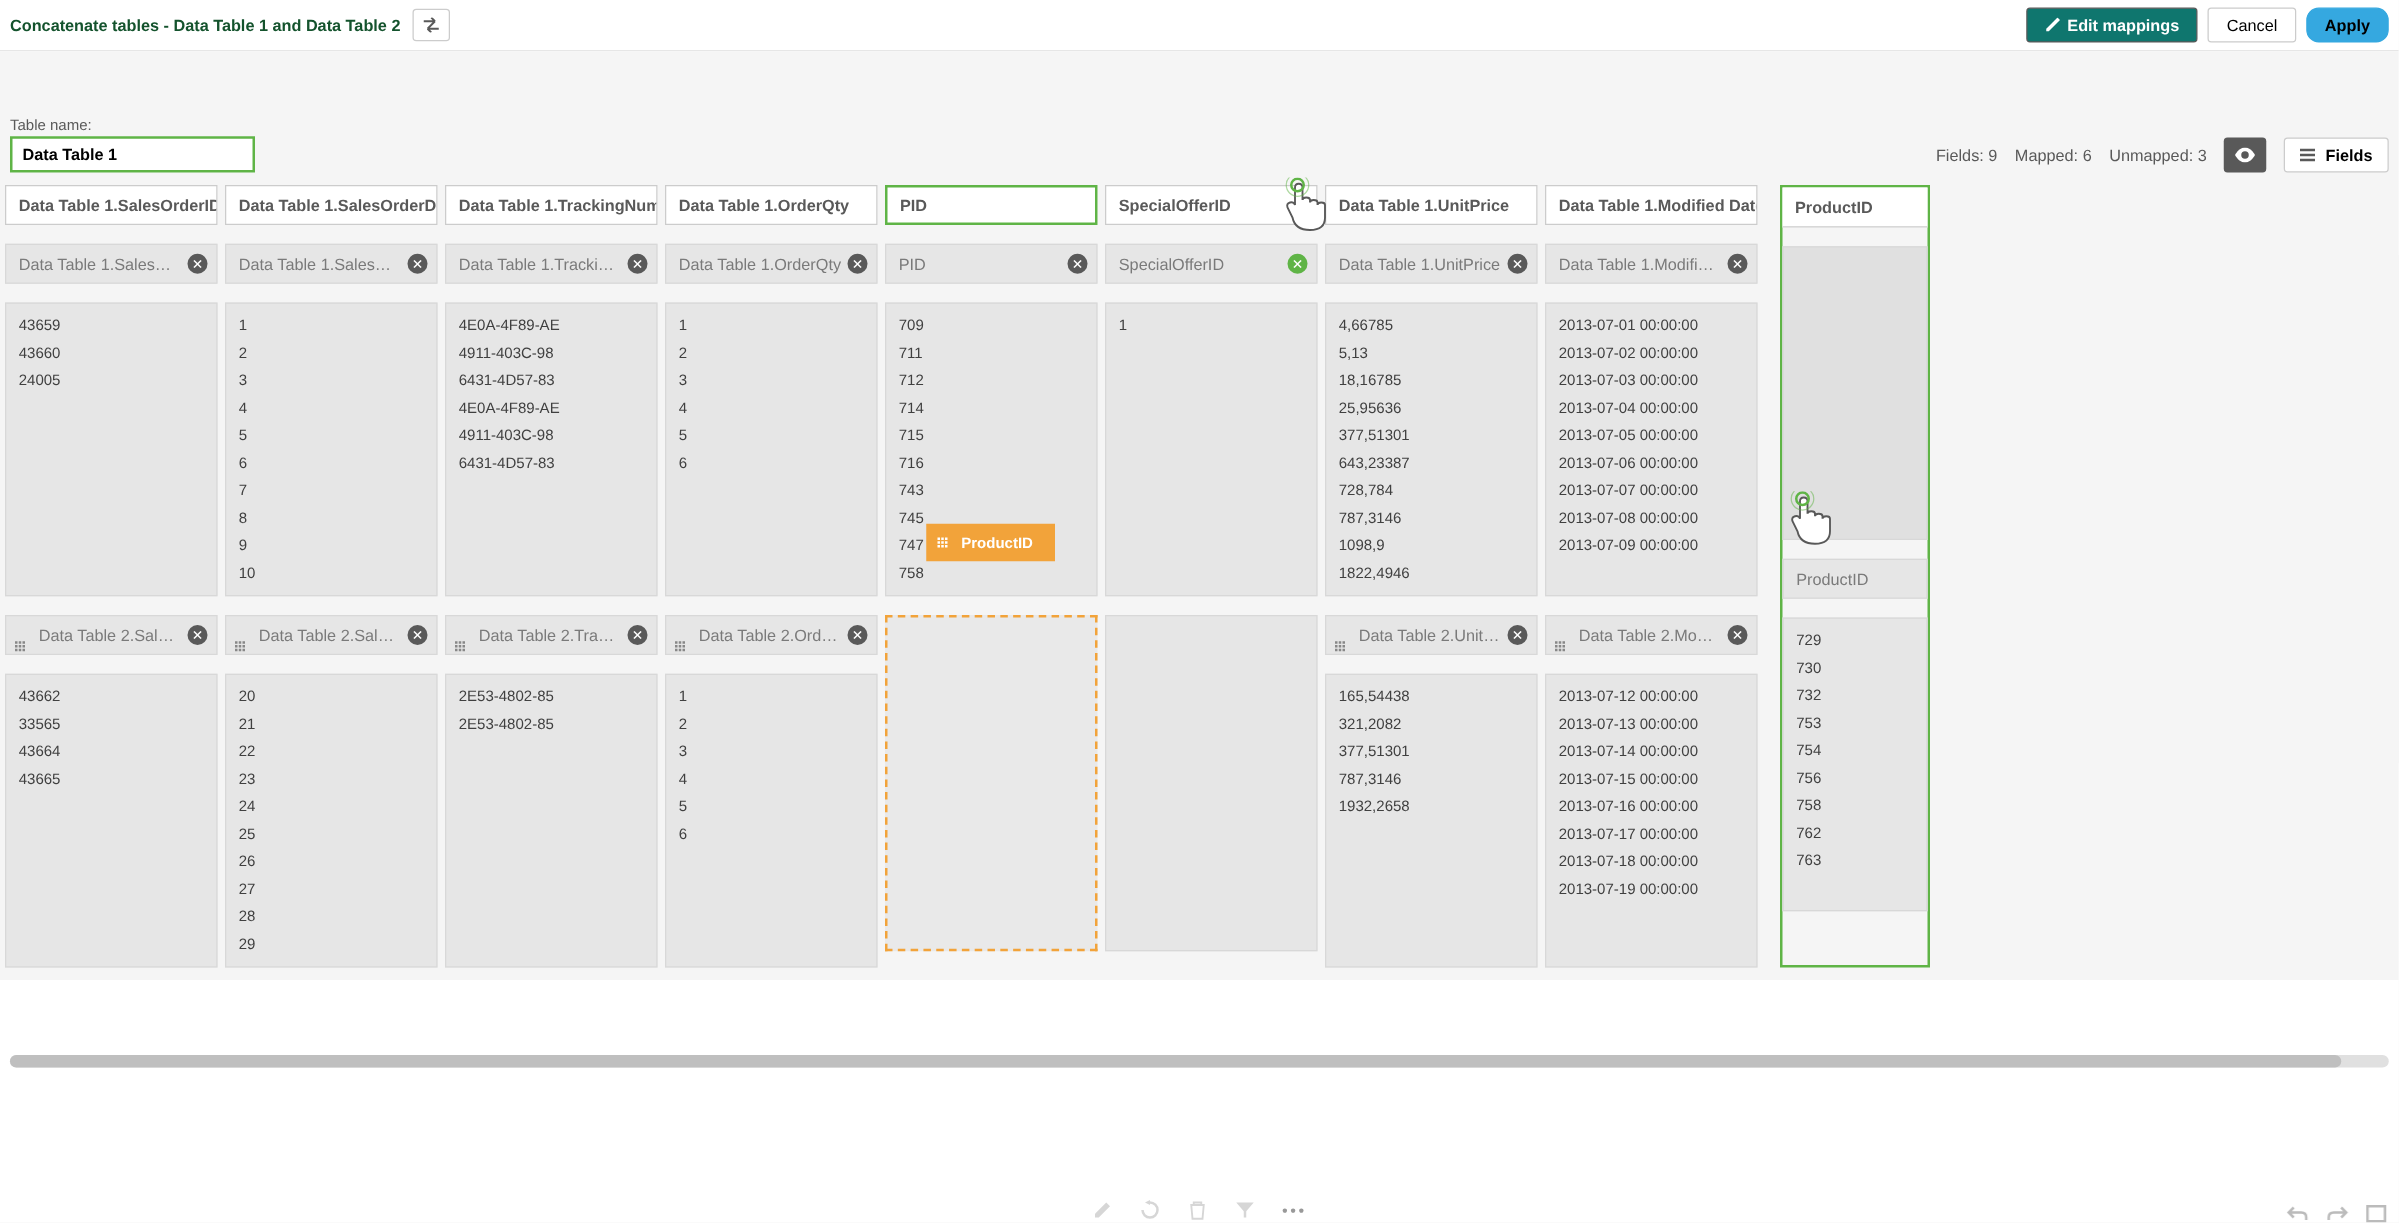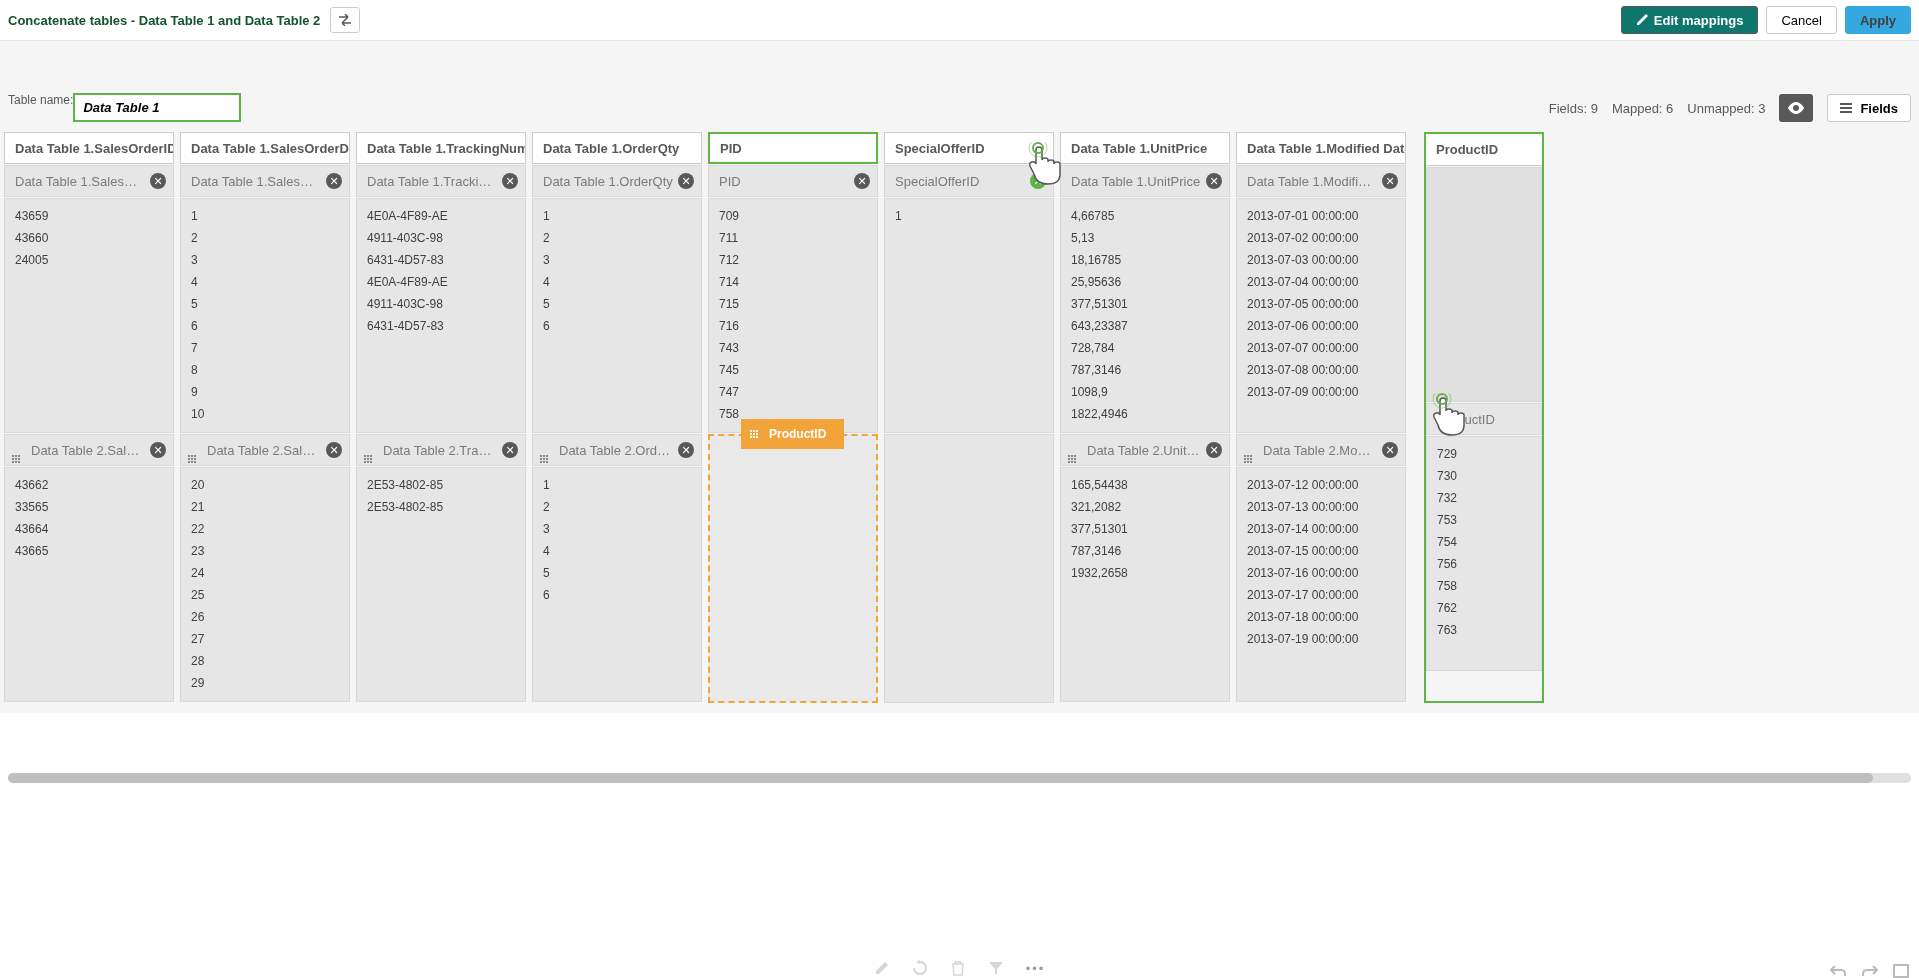--- a/index.html
+++ b/index.html
@@ -4,33 +4,33 @@
 <style>
   * { box-sizing: border-box; margin: 0; padding: 0; }
   body { font-family: Arial, "Helvetica Neue", sans-serif; font-size: 13px; color: #595959; background: #fff; overflow: hidden; }
   
   .topbar { display: flex; align-items: center; padding: 6px 8px; border-bottom: 1px solid #e6e6e6; }
   .topbar-title { font-weight: 700; color: #14532d; margin-right: 10px; }
   .swap-btn { width: 30px; height: 26px; border: 1px solid #ccc; background: #fff; border-radius: 3px; cursor: pointer; display: inline-flex; align-items: center; justify-content: center; }
   .topbar-spacer { flex: 1; }
   .btn { height: 28px; padding: 0 14px; border: 1px solid #ccc; background: #fff; border-radius: 3px; cursor: pointer; font-size: 13px; display: inline-flex; align-items: center; gap: 6px; margin-left: 8px; }
   .btn.dark { background: #0f766e; color: #fff; border-color: #595959; font-weight: 700; align-items: center; }
-  .btn.primary { background: #35a8e0; color: #404040; border-color: #35a8e0; font-weight: 700; }
+  .btn.primary { background: #35a8e0; color: #000000; border-color: #35a8e0; font-weight: 700; border-radius: 10px; }
   
   .subbar { display: flex; align-items: flex-end; padding: 4px 8px 10px 8px; background: #f5f5f5; }
-  .table-name-section { display: flex; flex-direction: row; margin-top: 48px; }
+  .table-name-section { display: flex; flex-direction: column; margin-top: 48px; }
   .table-name-label { font-size: 12px; color: #595959; margin-bottom: 2px; }
-  .table-name-input { border: 2px solid #5fb446; padding: 5px 8px; width: 168px; font-weight: 700; font-size: 13px; background: #fff; font-style: italic; }
+  .table-name-input { border: 2px solid #5fb446; padding: 5px 8px; width: 196px; font-weight: 700; font-size: 13px; background: #fff; }
   .subbar-spacer { flex: 1; }
   .stats { font-size: 13px; color: #595959; display: flex; align-items: center; gap: 14px; margin-top: 24px; }
   .eye-btn { width: 34px; height: 28px; background: #595959; border: none; border-radius: 3px; color: #fff; display: inline-flex; align-items: center; justify-content: center; cursor: pointer; }
   .fields-btn { height: 28px; padding: 0 12px; border: 1px solid #ccc; background: #fff; border-radius: 3px; cursor: pointer; font-size: 13px; display: inline-flex; align-items: center; gap: 8px; font-weight: 700; }
 
   .columns-area { display: flex; gap: 6px; padding: 0 4px 10px 4px; overflow-x: auto; background: #f5f5f5; }
-  .col { width: 170px; flex-shrink: 0; display: flex; flex-direction: column; gap: 1px; }
+  .col { width: 170px; flex-shrink: 0; display: flex; flex-direction: column; gap: 15px; }
   .col.unmapped-col { border: 2px solid #5fb446; }
   .col-header { background: #fff; border: 1px solid #ccc; padding: 8px 10px; font-weight: 700; color: #595959; white-space: nowrap; overflow: hidden; text-overflow: ellipsis; position: relative; height: 32px; display:flex; align-items:center;}
   .col-header.editable { border: 2px solid #5fb446; }
   .map-cell { background: #e6e6e6; border: 1px solid #d8d8d8; padding: 7px 28px 7px 10px; position: relative; color: #7a7a7a; height: 32px; display:flex; align-items:center; white-space:nowrap; overflow:hidden; text-overflow:ellipsis; }
   .map-cell.with-drag { padding-left: 26px; }
   .map-cell .drag-handle { position: absolute; left: 7px; top: 50%; transform: translateY(-50%); width: 10px; height: 10px; }
   .map-cell .remove { position: absolute; right: 7px; top: 50%; transform: translateY(-50%); width: 16px; height: 16px; border-radius: 50%; background: #595959; color: #fff; display: inline-flex; align-items:center; justify-content:center; font-size: 11px; cursor:pointer; }
   .remove.highlight { background: #5fb446; }
   .values { background: #e6e6e6; border: 1px solid #d8d8d8; padding: 6px 10px; flex-shrink: 0; color:#404040; font-size:12px; }
   .values .row { padding: 4px 0; white-space: nowrap; overflow:hidden; text-overflow: ellipsis; }

